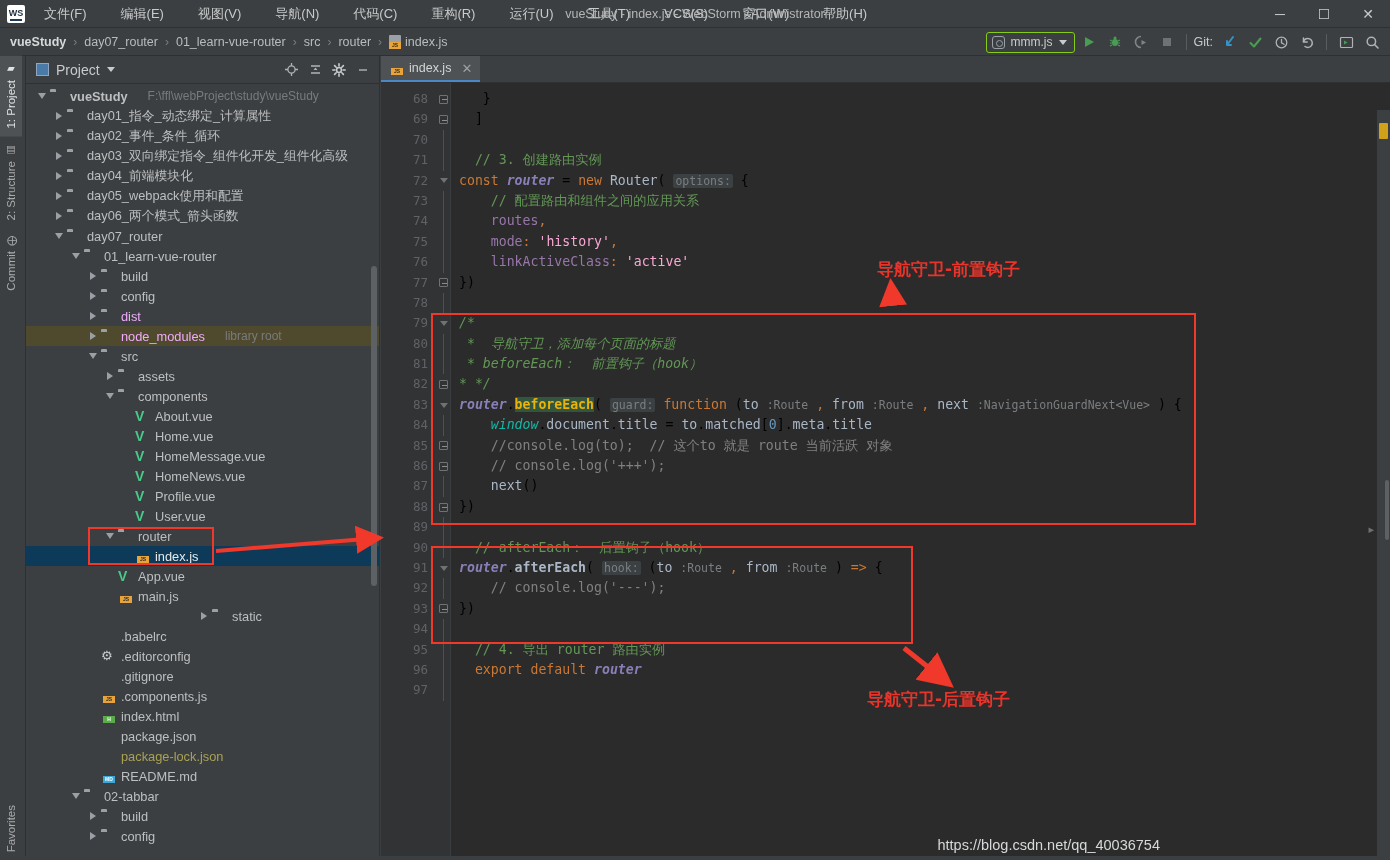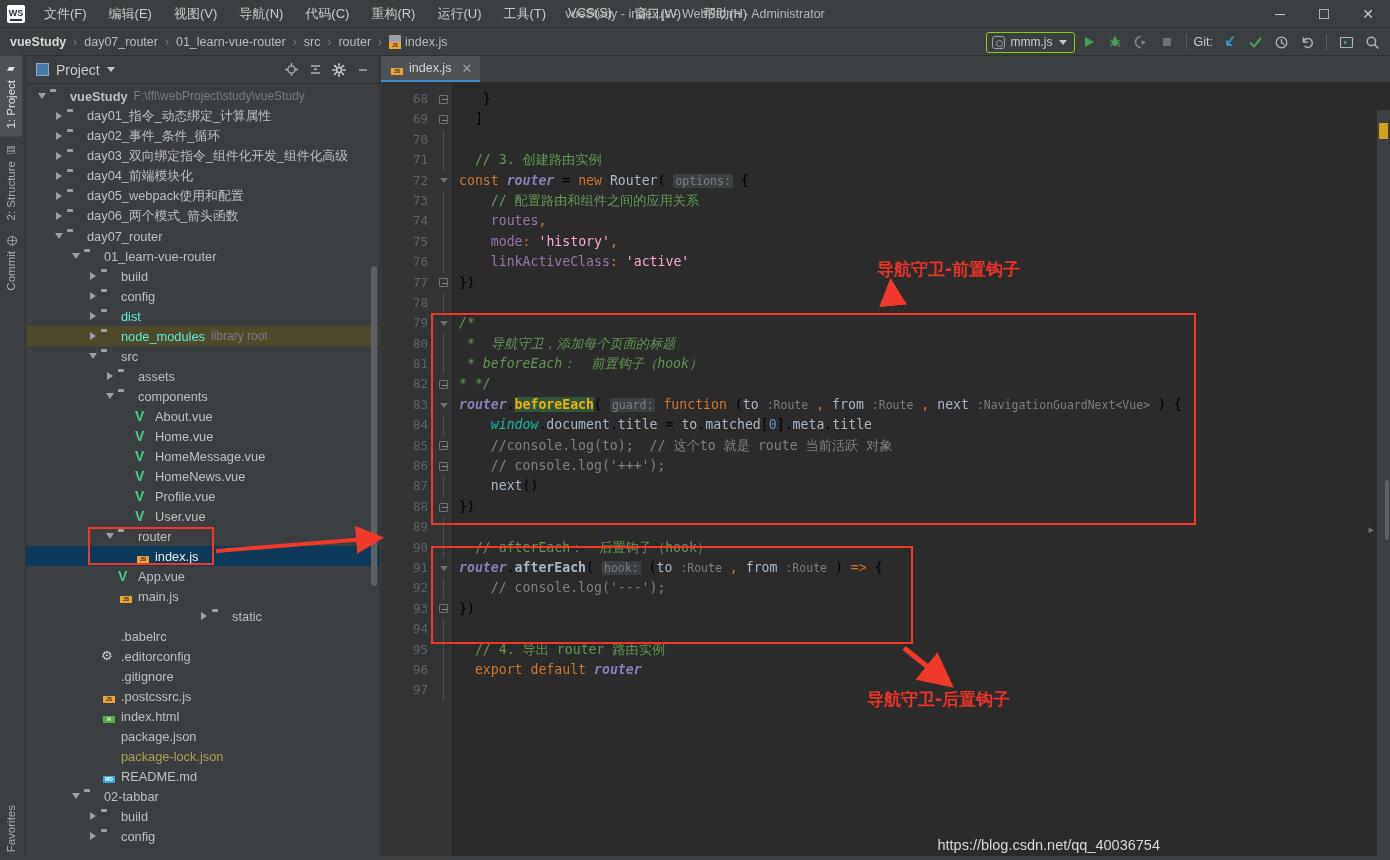--- a/index.html
+++ b/index.html
@@ -21,21 +21,21 @@
   .ws-logo {
     width:18px; height:18px; margin-left:7px; margin-right:10px;
     background:#ffffff; border-radius:2px; position:relative;
     display:flex; align-items:center; justify-content:center;
     font-size:9px; font-weight:bold; color:#1c2b3a;
     font-family:"Liberation Sans",sans-serif; line-height:1;
   }
   .ws-logo::after{
     content:""; position:absolute; left:3px; bottom:2px; width:12px; height:2px; background:#1f3b54;
   }
-  .menu { display:flex; align-items:flex-start; gap:4px; }
+  .menu { display:flex; align-items:center; gap:16px; }
   .menu-item {
     color:#c8cacb; font-size:13px; padding:4px 9px; white-space:nowrap;
     cursor:default;
   }
   .win-title {
     position:absolute; left:0; right:0; text-align:center;
     color:#b4b6b7; font-size:12.5px; pointer-events:none;
   }
   .win-btns { position:absolute; right:0; top:0; height:28px; display:flex; align-items:center; z-index:5; }
   .win-btn {
@@ -156,22 +156,22 @@
   .ico-cfg {
     width:13px; height:13px; margin:2px 0 0 2px; position:relative;
     background:#b5b8ba;
     -webkit-mask: radial-gradient(circle 3px at 50% 50%, transparent 98%, #000 100%);
     border-radius:3px;
   }
   .ico-gear {
     color:#c9ccce; font-size:13px; line-height:16px; text-align:center;
   }
   .tlabel { }
-  .tsub { color:#787b7d; font-size:12px; margin-left:6px; }
-  .tlabel.yellow { color:#5eead4; }
+  .tsub { color:#787b7d; font-size:12px; margin-left:20px; }
+  .tlabel.yellow { color:#f0abfc; }
   .tlabel.olive { color:#a8a253; }
 
   
   .tree-sb {
     position:absolute; right:2px; top:210px; width:6px; height:320px;
     background:#5d6163; border-radius:3px;
   }
 
   
   .editor-wrap {
@@ -621,21 +621,21 @@
           <span class="tlabel">.editorconfig</span>
         </div>
         <div class="trow" style="padding-left: 59px;">
           <span class="tw"></span>
           <span class="ico"><span class="ico-cfg"></span></span>
           <span class="tlabel">.gitignore</span>
         </div>
         <div class="trow" style="padding-left: 59px;">
           <span class="tw"></span>
           <span class="ico"><span class="ico-file"><span class="badge js">JS</span></span></span>
-          <span class="tlabel">.postcssrc.js</span>
+          <span class="tlabel">.components.js</span>
         </div>
         <div class="trow" style="padding-left: 59px;">
           <span class="tw"></span>
           <span class="ico"><span class="ico-file"><span class="badge html">H</span></span></span>
           <span class="tlabel">index.html</span>
         </div>
         <div class="trow" style="padding-left: 59px;">
           <span class="tw"></span>
           <span class="ico"><span class="ico-cfg"></span></span>
           <span class="tlabel">package.json</span>

